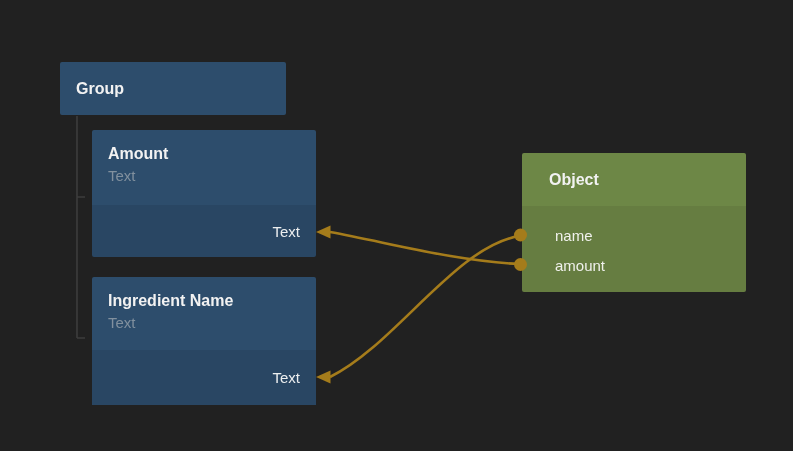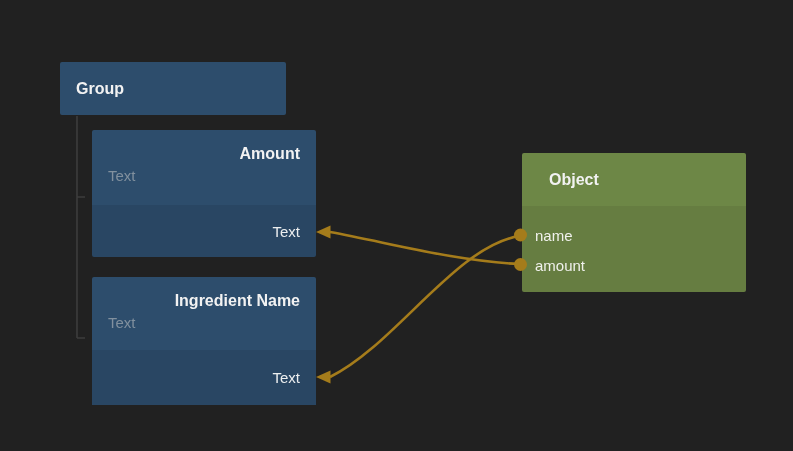--- a/index.html
+++ b/index.html
@@ -54,21 +54,20 @@
     padding-right: 16px;
   }
   .node-amount .node-body { height: 52px; }
   .node-ingredient .node-body { height: 55px; }
   .title {
     color: #f2f2f2;
     font-size: 16px;
     font-weight: 600;
     line-height: 22px;
     white-space: nowrap;
-    text-align: right;
   }
   .subtitle {
     color: #81909e;
     font-size: 15px;
     line-height: 21px;
     white-space: nowrap;
   }
   .output-label {
     color: #eceeef;
     font-size: 15px;
@@ -94,20 +93,21 @@
   }
   .input-row {
     height: 30px;
     display: flex;
     align-items: center;
     padding-left: 13px;
   }
   .input-label {
     color: #f0f1ec;
     font-size: 15px;
+    margin-left: 20px;
   }
   
   .overlay {
     position: absolute;
     left: 0; top: 0;
     width: 793px; height: 451px;
     pointer-events: none;
     z-index: 5;
   }
 </style>

